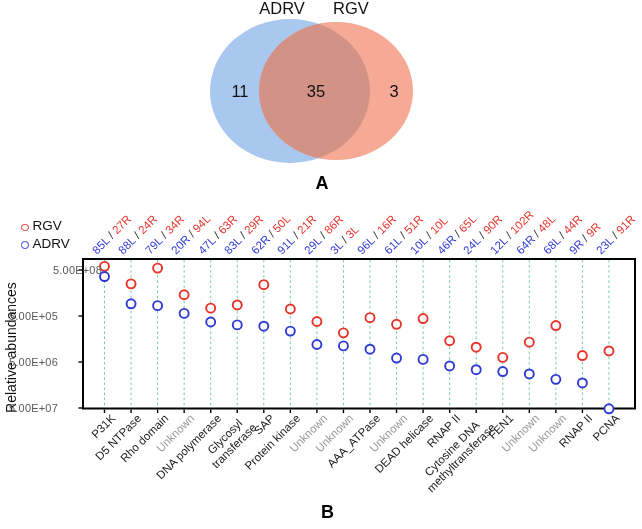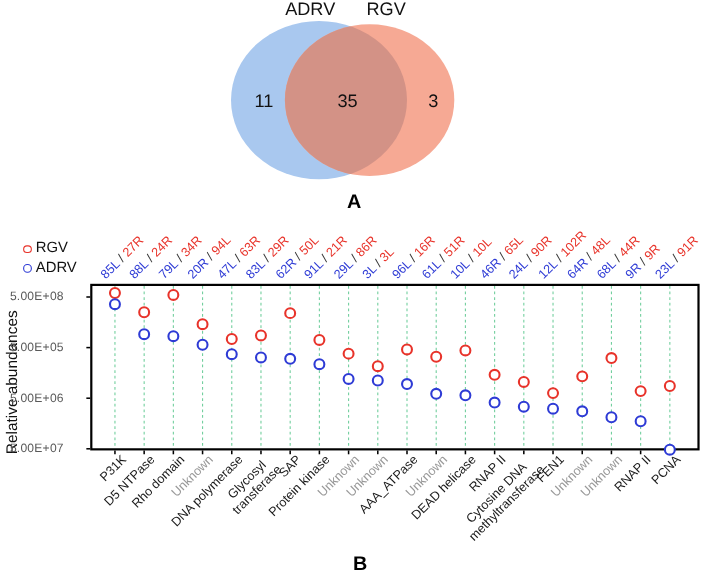--- a/index.html
+++ b/index.html
@@ -160,21 +160,21 @@
       <circle cx="449.65000000000003" cy="365.964562790349" r="4.5" fill="#fff" stroke="#2e3bd5" stroke-width="1.9"></circle>
       <circle cx="476.2" cy="369.70459001551313" r="4.5" fill="#fff" stroke="#2e3bd5" stroke-width="1.9"></circle>
       <circle cx="502.75" cy="371.54998228308034" r="4.5" fill="#fff" stroke="#2e3bd5" stroke-width="1.9"></circle>
       <circle cx="529.3" cy="373.9433162832648" r="4.5" fill="#fff" stroke="#2e3bd5" stroke-width="1.9"></circle>
       <circle cx="555.85" cy="379.33053264169655" r="4.5" fill="#fff" stroke="#2e3bd5" stroke-width="1.9"></circle>
       <circle cx="582.4000000000001" cy="382.9728699598873" r="4.5" fill="#fff" stroke="#2e3bd5" stroke-width="1.9"></circle>
       <circle cx="608.95" cy="408.81552328017983" r="4.5" fill="#fff" stroke="#2e3bd5" stroke-width="1.9"></circle>
     </svg>
 
   <div id="ytick-layer">
-      <div class="ytick" style="top: 263.5px;">5.00E+08</div>
+      <div class="ytick" style="top: 263.5px; padding-left: 44px;">5.00E+08</div>
       <div class="ytick" style="top: 309.5px;">5.00E+05</div>
       <div class="ytick" style="top: 355.5px;">5.00E+06</div>
       <div class="ytick" style="top: 401.5px;">5.00E+07</div>
     </div>
   <div id="toplabel-layer">
       <div class="top-label" style="left: 98.5px;"><span style="color: rgb(46, 59, 213);">85L</span><span class="orf-sep"> / </span><span style="color: rgb(232, 51, 42);">27R</span></div>
       <div class="top-label" style="left: 125.05px;"><span style="color: rgb(46, 59, 213);">88L</span><span class="orf-sep"> / </span><span style="color: rgb(232, 51, 42);">24R</span></div>
       <div class="top-label" style="left: 151.6px;"><span style="color: rgb(46, 59, 213);">79L</span><span class="orf-sep"> / </span><span style="color: rgb(232, 51, 42);">34R</span></div>
       <div class="top-label" style="left: 178.15px;"><span style="color: rgb(46, 59, 213);">20R</span><span class="orf-sep"> / </span><span style="color: rgb(232, 51, 42);">94L</span></div>
       <div class="top-label" style="left: 204.7px;"><span style="color: rgb(46, 59, 213);">47L</span><span class="orf-sep"> / </span><span style="color: rgb(232, 51, 42);">63R</span></div>

